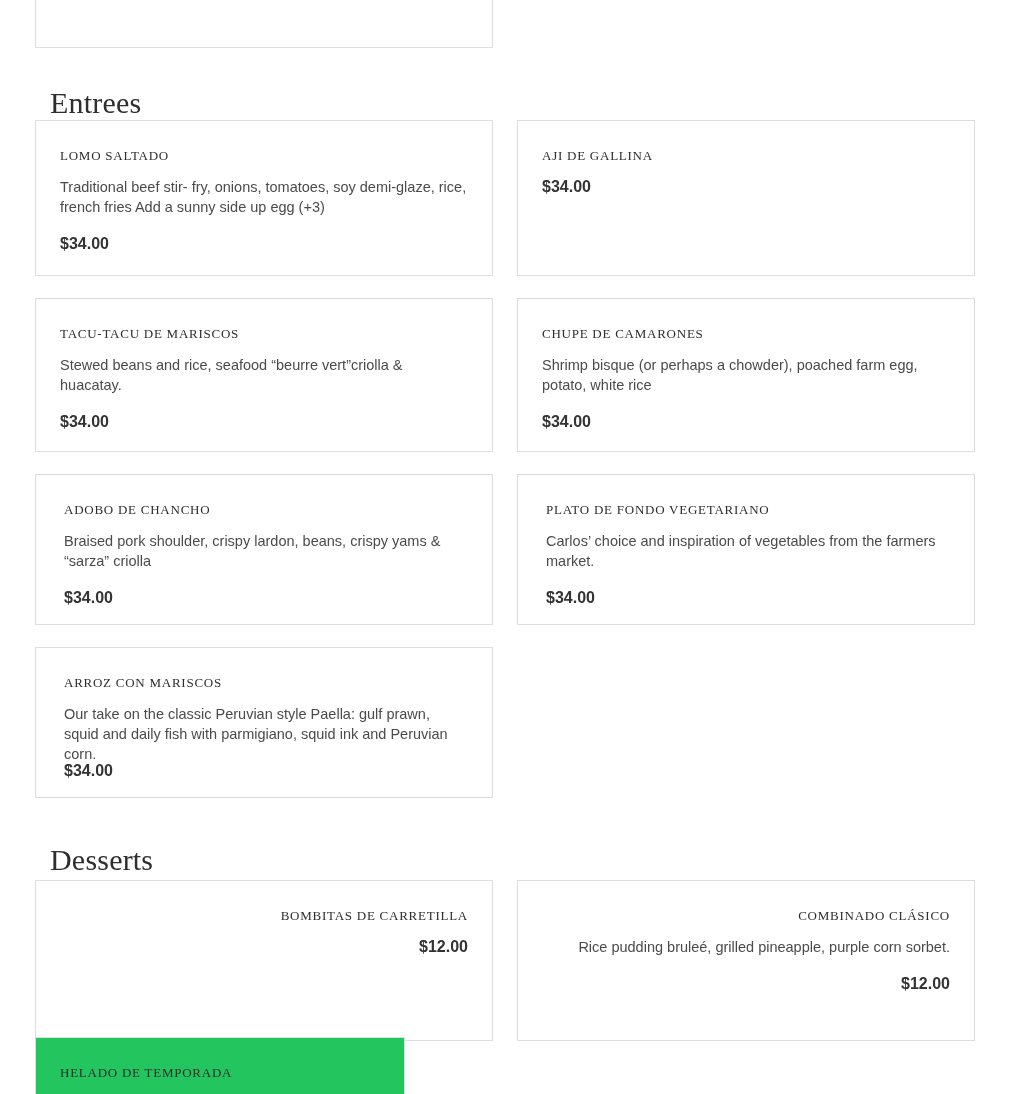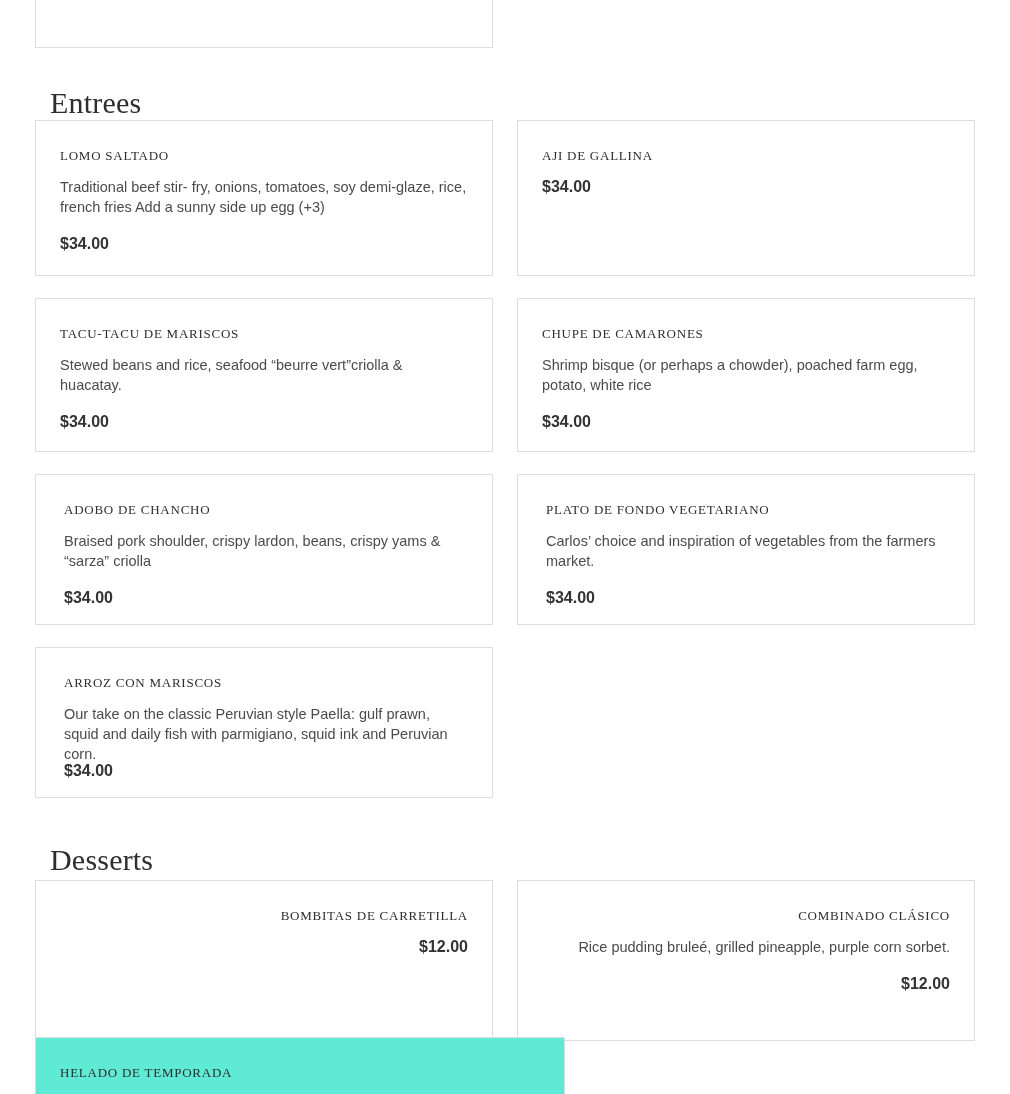--- a/index.html
+++ b/index.html
@@ -100,25 +100,25 @@
     padding: 26px 24px 22px 24px;
     display: flex;
     flex-direction: column;
     justify-content: flex-end;
   }
 
   
   .clipped-bottom-card {
     position: absolute;
     left: 35px;
-    width: 530px;
+    width: 370px;
     border: 1px solid #dddddd;
     border-bottom: none;
     box-sizing: border-box;
-    background: #5eead4;
+    background: #22c55e;
     padding: 26px 24px 0 24px;
   }
 
   .entrees-heading-wrap { position: absolute; top: 74px; left: 0; }
   .entrees-grid-wrap    { position: absolute; top: 120px; left: 0; }
   .desserts-heading-wrap{ position: absolute; top: 831px; left: 0; }
   .desserts-grid-wrap   { position: absolute; top: 880px; left: 0; }
   .bottom-card-wrap     { position: absolute; top: 1037px; left: 0; }
 
   .row-tall  { height: 156px; }

